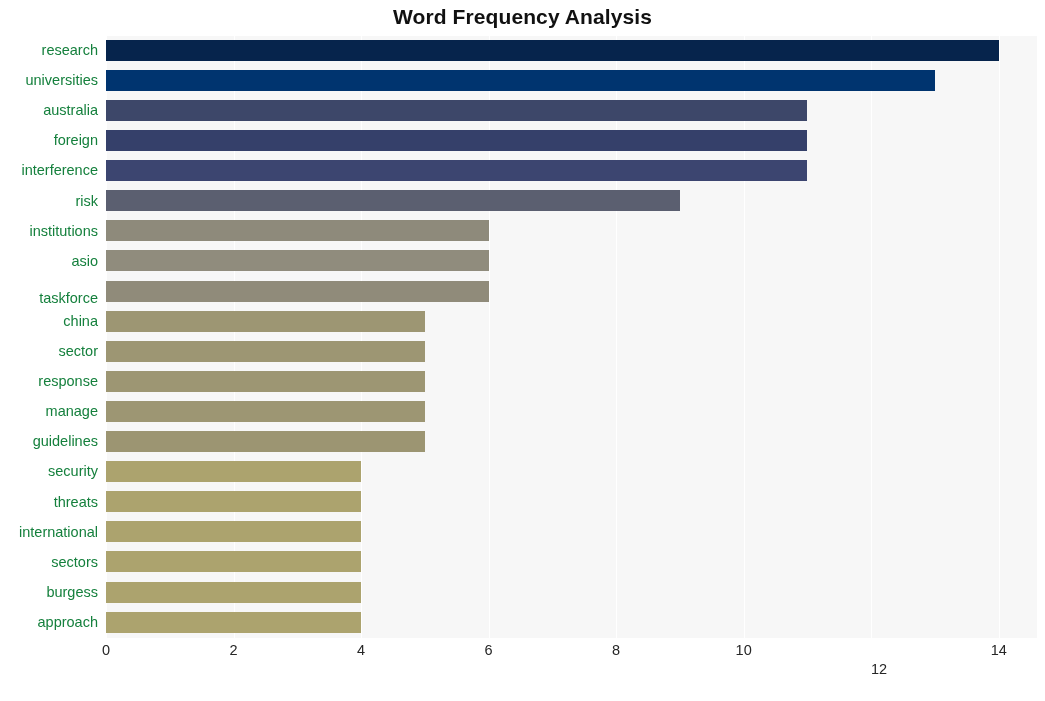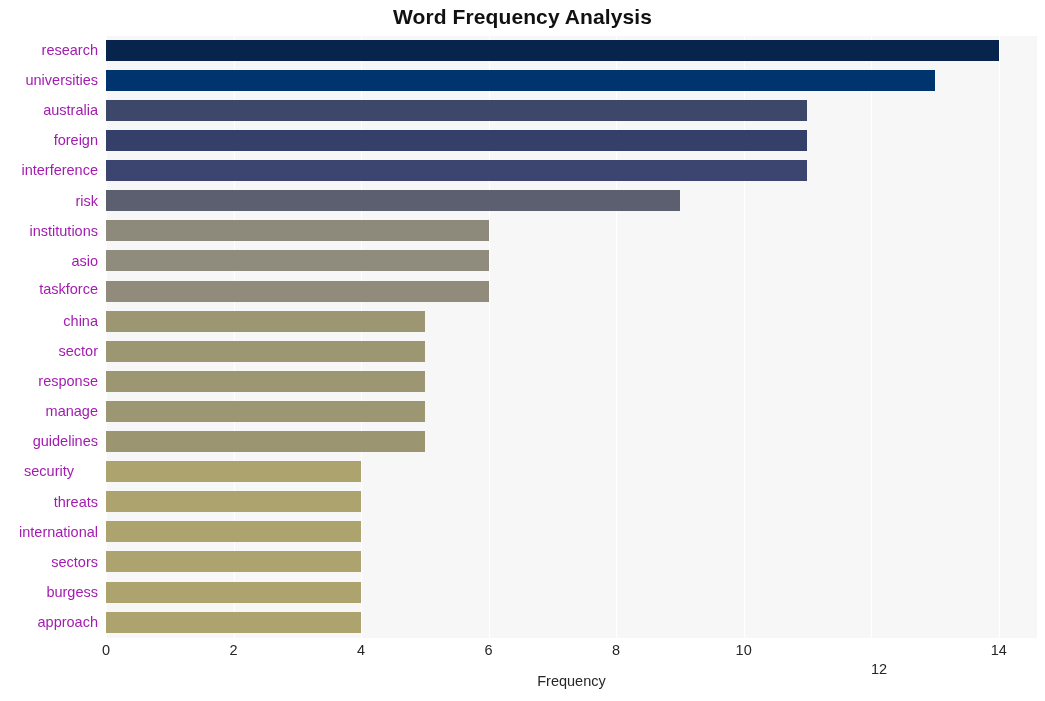--- a/index.html
+++ b/index.html
@@ -81,21 +81,21 @@
     top: 36px;
     width: 98px;
     height: 602px;
   }
   .ylabel {
     position: absolute;
     right: 0;
     width: 98px;
     text-align: right;
     font-size: 14.5px;
-    color: #a21caf;
+    color: #15803d;
     height: 28.6px;
     line-height: 28.6px;
     white-space: nowrap;
   }
 
   
   .xticks {
     position: absolute;
     left: 106px;
     top: 638px;
@@ -204,40 +204,39 @@
 
   <div class="ylabels">
       <div class="ylabel" style="top: 0px;">research</div>
       <div class="ylabel" style="top: 30.1px;">universities</div>
       <div class="ylabel" style="top: 60.2px;">australia</div>
       <div class="ylabel" style="top: 90.3px;">foreign</div>
       <div class="ylabel" style="top: 120.4px;">interference</div>
       <div class="ylabel" style="top: 150.5px;">risk</div>
       <div class="ylabel" style="top: 180.6px; padding-left: 15px;">institutions</div>
       <div class="ylabel" style="top: 210.7px;">asio</div>
-      <div class="ylabel" style="top: 239px;">taskforce</div>
+      <div class="ylabel" style="top: 248px;">taskforce</div>
       <div class="ylabel" style="top: 270.9px;">china</div>
       <div class="ylabel" style="top: 301px;">sector</div>
       <div class="ylabel" style="top: 331.1px;">response</div>
       <div class="ylabel" style="top: 361.2px;">manage</div>
       <div class="ylabel" style="top: 391.3px;">guidelines</div>
-      <div class="ylabel" style="top: 421.4px; text-align: center;">security</div>
+      <div class="ylabel" style="top: 421.4px;">security</div>
       <div class="ylabel" style="top: 451.5px;">threats</div>
       <div class="ylabel" style="top: 481.6px;">international</div>
       <div class="ylabel" style="top: 511.7px;">sectors</div>
       <div class="ylabel" style="top: 541.8px; padding-left: 14px;">burgess</div>
       <div class="ylabel" style="top: 571.9px;">approach</div>
     </div>
 
   <div class="xticks">
       <div class="xtick" style="left: 0px;">0</div>
       <div class="xtick" style="left: 127.534px;">2</div>
       <div class="xtick" style="left: 255.068px;">4</div>
       <div class="xtick" style="left: 382.603px;">6</div>
       <div class="xtick" style="left: 510.137px;">8</div>
       <div class="xtick" style="left: 637.671px;">10</div>
       <div class="xtick" style="left: 773px; margin-top: 19px;">12</div>
       <div class="xtick" style="left: 892.74px;">14</div>
     </div>
 
-  <div class="xaxis-label">Frequency</div>
 
 </div>
 
 </body></html>

